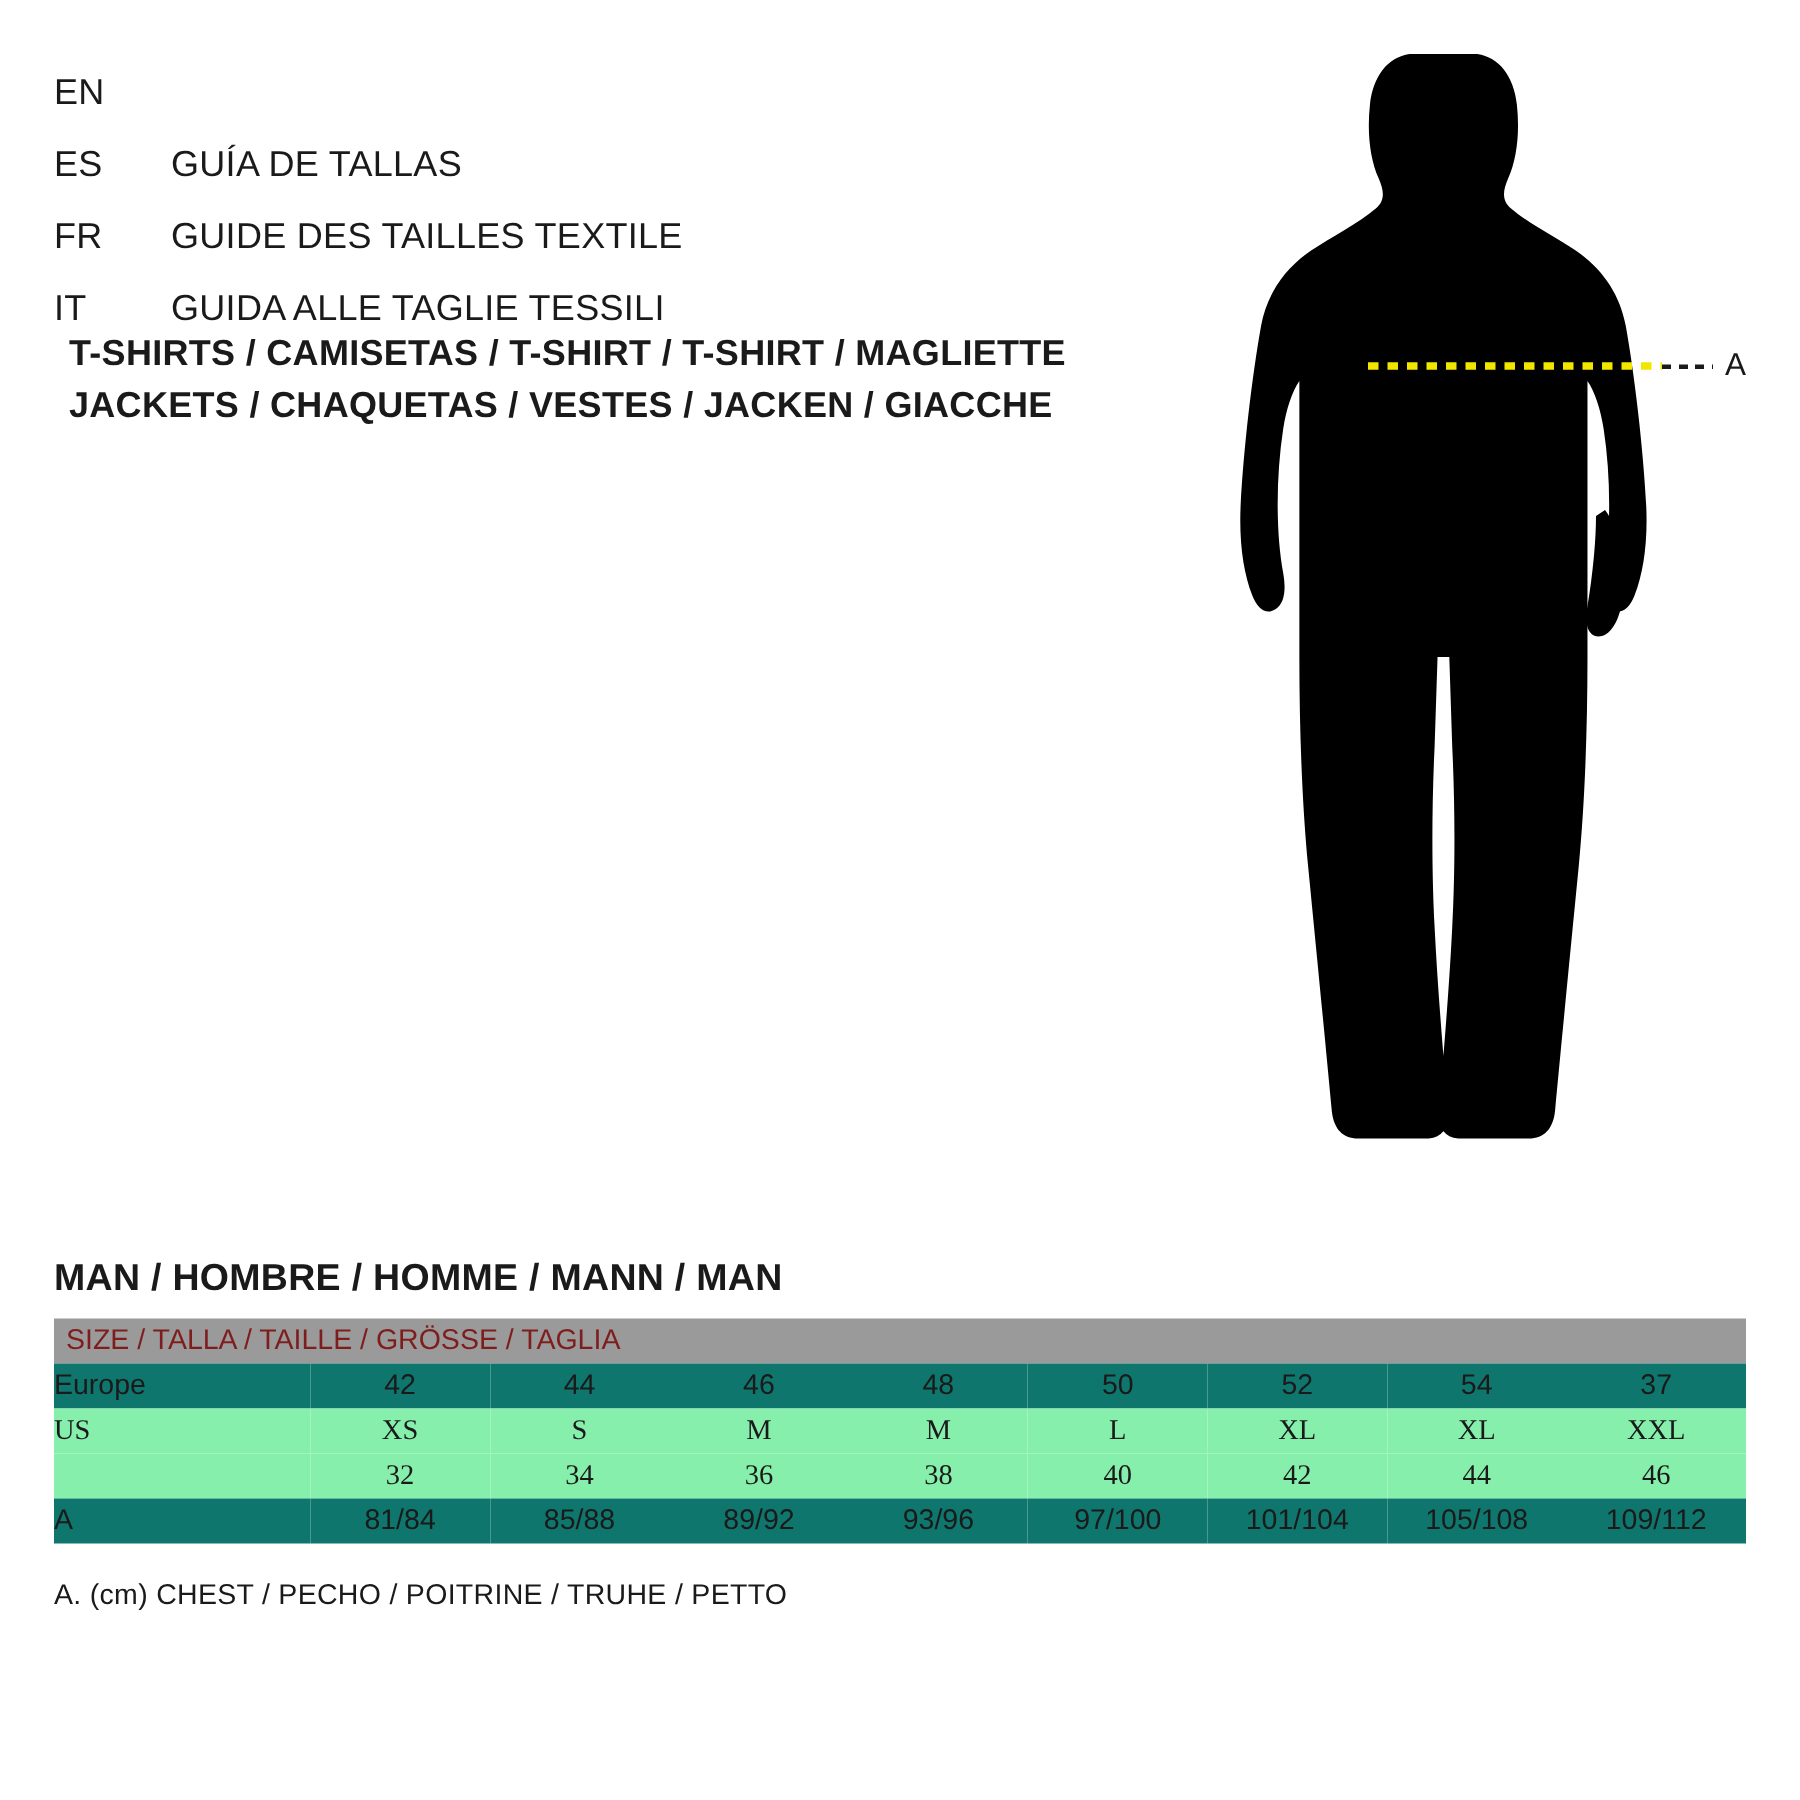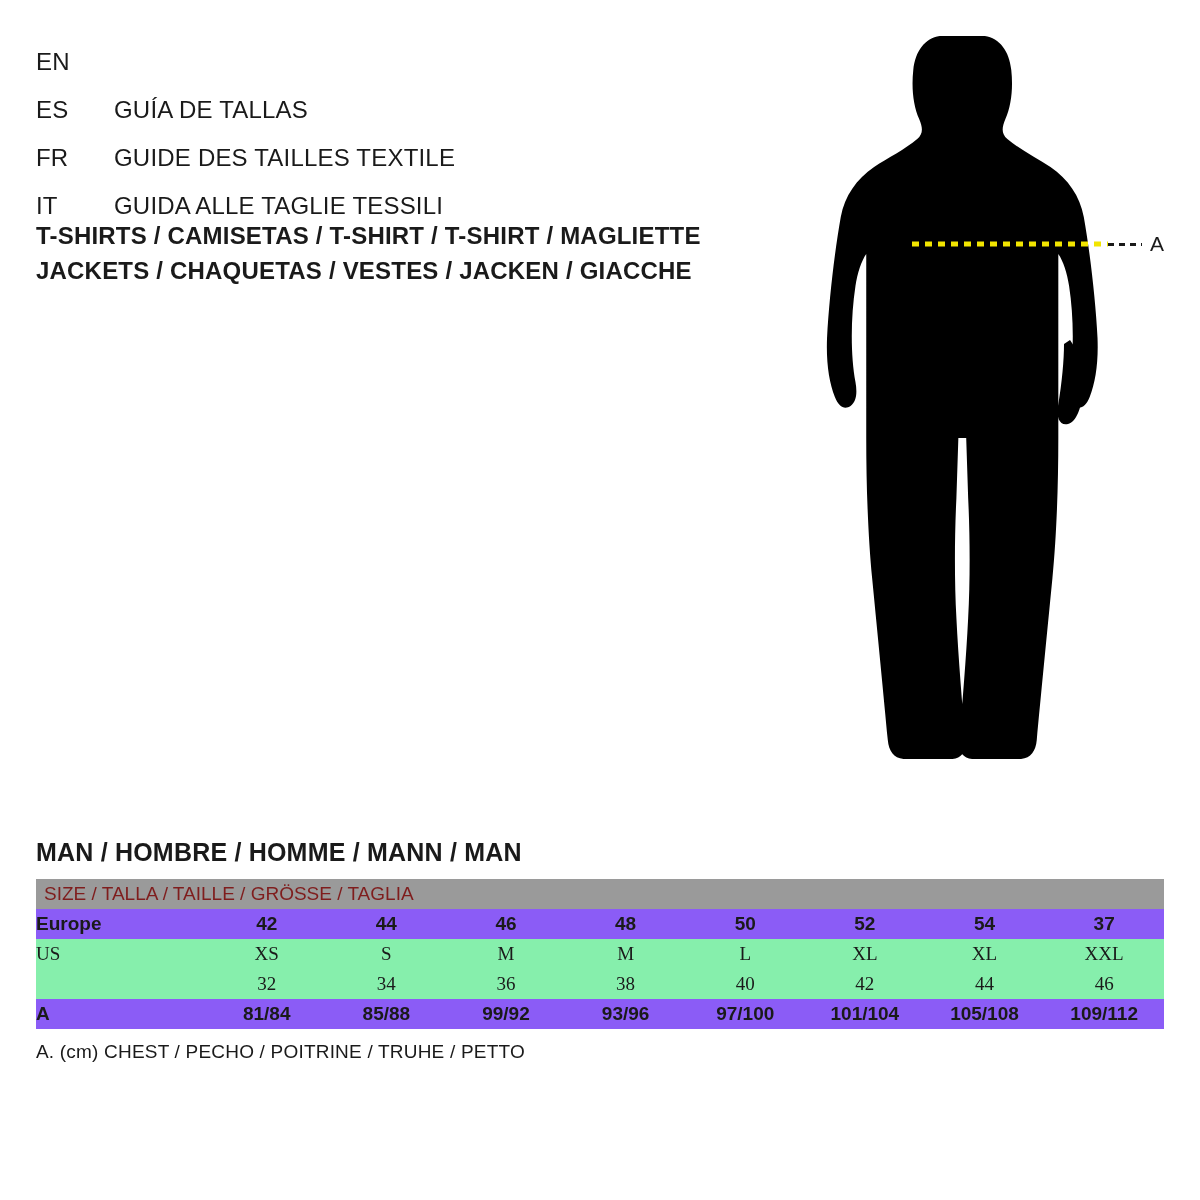--- a/index.html
+++ b/index.html
@@ -45,20 +45,21 @@
     left: 36px;
     top: 218px;
     width: 760px;
   }
   .category-line {
     font-size: 24px;
     font-weight: bold;
     letter-spacing: .2px;
     line-height: 35px;
     white-space: nowrap;
+    margin-left: 10px;
   }
 
   
   #figure-area {
     position: absolute;
     left: 820px;
     top: 10px;
     width: 360px;
     height: 790px;
   }
@@ -106,33 +107,33 @@
   .band-header td {
     background: #9a9a9a;
     color: #7f1d1d;
     font-size: 19px;
     height: 32px;
   }
   .band-header td.lbl {
     padding-left: 8px;
     text-align: left;
   }
-  .row-light td { background: #8b5cf6; font-weight: bold; }
+  .row-light td { background: #0f766e; }
   .row-grey td { background: #86efac; font-family: Liberation Serif, serif; }
   td.label-cell {
     padding-left: 8px;
     text-align: left;
     width: 170px;
   }
   td.val {
     text-align: center;
     width: 119px;
   }
   #footnote {
-    margin-top: 12px;
+    margin-top: 24px;
     font-size: 19px;
     letter-spacing: .2px;
   }
 </style>
 </head>
 <body>
 
 <div id="lang-block">
   <div class="lang-row">
     <span class="lang-code">EN</span>
@@ -254,21 +255,21 @@
         <td class="val">40</td>
         <td class="val">42</td>
         <td class="val">44</td>
         <td class="val">46</td>
       </tr>
 
       <tr class="row-light">
         <td class="label-cell">A</td>
         <td class="val">81/84</td>
         <td class="val">85/88</td>
-        <td class="val">99/92</td>
+        <td class="val">89/92</td>
         <td class="val">93/96</td>
         <td class="val">97/100</td>
         <td class="val">101/104</td>
         <td class="val">105/108</td>
         <td class="val">109/112</td>
       </tr>
     </tbody>
   </table>
 
   <div id="footnote">A. (cm) CHEST / PECHO / POITRINE / TRUHE / PETTO</div>

